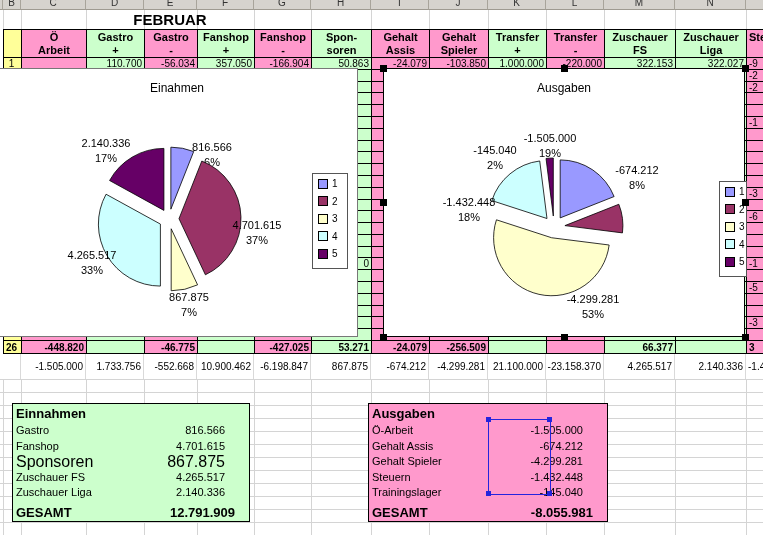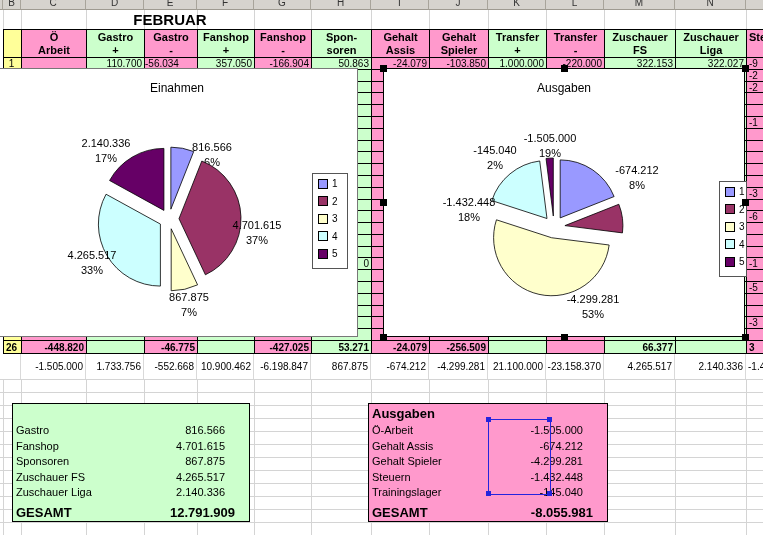--- a/index.html
+++ b/index.html
@@ -116,21 +116,21 @@
       <div class="cell abs" style="left: 546px; top: 29px; width: 58px; height: 28px; background: rgb(255, 153, 204); font-weight: bold; font-size: 11px; line-height: 13px; text-align: center; padding-top: 1px; padding-left: 0px; white-space: pre-line;">Transfer
 -</div>
       <div class="cell abs" style="left: 604px; top: 29px; width: 71px; height: 28px; background: rgb(204, 255, 204); font-weight: bold; font-size: 11px; line-height: 13px; text-align: center; padding-top: 1px; padding-left: 0px; white-space: pre-line;">Zuschauer
 FS</div>
       <div class="cell abs" style="left: 675px; top: 29px; width: 71px; height: 28px; background: rgb(204, 255, 204); font-weight: bold; font-size: 11px; line-height: 13px; text-align: center; padding-top: 1px; padding-left: 0px; white-space: pre-line;">Zuschauer
 Liga</div>
       <div class="cell abs" style="left: 746px; top: 29px; width: 60px; height: 28px; background: rgb(255, 153, 204); font-weight: bold; font-size: 11px; line-height: 13px; text-align: left; padding-top: 1px; padding-left: 2px; white-space: pre-line;">Steuern</div>
       <div class="cell abs" style="left: 3px; top: 57px; width: 18px; height: 12px; background: rgb(255, 255, 153); font-weight: normal; text-align: center; padding-right: 2px; padding-left: 0px; line-height: 12px;">1</div>
       <div class="cell abs" style="left: 21px; top: 57px; width: 65px; height: 12px; background: rgb(255, 153, 204); font-weight: normal; text-align: right; padding-right: 2px; padding-left: 0px; line-height: 12px;"></div>
       <div class="cell abs" style="left: 86px; top: 57px; width: 58px; height: 12px; background: rgb(204, 255, 204); font-weight: normal; text-align: right; padding-right: 2px; padding-left: 0px; line-height: 12px;">110.700</div>
-      <div class="cell abs" style="left: 144px; top: 57px; width: 53px; height: 12px; background: rgb(255, 153, 204); font-weight: normal; text-align: left; padding-right: 2px; padding-left: 0px; line-height: 12px;">-56.034</div>
+      <div class="cell abs" style="left: 144px; top: 57px; width: 53px; height: 12px; background: rgb(255, 153, 204); font-weight: normal; text-align: right; padding-right: 2px; padding-left: 0px; line-height: 12px;">-56.034</div>
       <div class="cell abs" style="left: 197px; top: 57px; width: 57px; height: 12px; background: rgb(204, 255, 204); font-weight: normal; text-align: right; padding-right: 2px; padding-left: 0px; line-height: 12px;">357.050</div>
       <div class="cell abs" style="left: 254px; top: 57px; width: 57px; height: 12px; background: rgb(255, 153, 204); font-weight: normal; text-align: right; padding-right: 2px; padding-left: 0px; line-height: 12px;">-166.904</div>
       <div class="cell abs" style="left: 311px; top: 57px; width: 60px; height: 12px; background: rgb(204, 255, 204); font-weight: normal; text-align: right; padding-right: 2px; padding-left: 0px; line-height: 12px;">50.863</div>
       <div class="cell abs" style="left: 371px; top: 57px; width: 58px; height: 12px; background: rgb(255, 153, 204); font-weight: normal; text-align: right; padding-right: 2px; padding-left: 0px; line-height: 12px;">-24.079</div>
       <div class="cell abs" style="left: 429px; top: 57px; width: 59px; height: 12px; background: rgb(255, 153, 204); font-weight: normal; text-align: right; padding-right: 2px; padding-left: 0px; line-height: 12px;">-103.850</div>
       <div class="cell abs" style="left: 488px; top: 57px; width: 58px; height: 12px; background: rgb(204, 255, 204); font-weight: normal; text-align: right; padding-right: 2px; padding-left: 0px; line-height: 12px;">1.000.000</div>
       <div class="cell abs" style="left: 546px; top: 57px; width: 58px; height: 12px; background: rgb(255, 153, 204); font-weight: normal; text-align: right; padding-right: 2px; padding-left: 0px; line-height: 12px;">-220.000</div>
       <div class="cell abs" style="left: 604px; top: 57px; width: 71px; height: 12px; background: rgb(204, 255, 204); font-weight: normal; text-align: right; padding-right: 2px; padding-left: 0px; line-height: 12px;">322.153</div>
       <div class="cell abs" style="left: 675px; top: 57px; width: 71px; height: 12px; background: rgb(204, 255, 204); font-weight: normal; text-align: right; padding-right: 2px; padding-left: 0px; line-height: 12px;">322.027</div>
       <div class="cell abs" style="left: 746px; top: 57px; width: 60px; height: 12px; background: rgb(255, 153, 204); font-weight: normal; text-align: left; padding-right: 0px; padding-left: 2px; line-height: 12px;">-9</div>
@@ -608,23 +608,24 @@
       <div class="handle" style="left: 380px; top: 334px;"></div>
       <div class="handle" style="left: 561px; top: 334px;"></div>
       <div class="handle" style="left: 742px; top: 334px;"></div>
       <div class="bluerect" style="left: 488px; top: 419px; width: 61px; height: 74px;"></div>
       <div class="bluehandle" style="left: 486px; top: 417px;"></div>
       <div class="bluehandle" style="left: 547px; top: 417px;"></div>
       <div class="bluehandle" style="left: 486px; top: 491px;"></div>
       <div class="bluehandle" style="left: 547px; top: 491px;"></div>
     </div>
 <div class="stable" style="left: 12px; top: 403px; width: 238px; height: 119px; background: rgb(204, 255, 204);">
+      <div class="strow" style="top: 1px; height: 18px; font-size: 13px; font-weight: bold; line-height: 18px;"><span style="padding-left: 3px;">Einnahmen</span><span style="position: absolute; right: 24px; top: 0px;"></span></div>
       <div class="strow" style="top: 19px; height: 15.5px; font-size: 11px; font-weight: normal; line-height: 15.5px;"><span style="padding-left: 3px;">Gastro</span><span style="position: absolute; right: 24px; top: 0px;">816.566</span></div>
       <div class="strow" style="top: 34.5px; height: 15.5px; font-size: 11px; font-weight: normal; line-height: 15.5px;"><span style="padding-left: 3px;">Fanshop</span><span style="position: absolute; right: 24px; top: 0px;">4.701.615</span></div>
-      <div class="strow" style="top: 50px; height: 15.5px; font-size: 11px; font-weight: normal; line-height: 15.5px;"><span style="padding-left: 3px;">Sponsoren</span><span style="position: absolute; right: 24px; top: 0px;">867.875</span></div>
+      <div class="strow" style="top: 50px; height: 15.5px; font-size: 16px; font-weight: normal; line-height: 15.5px;"><span style="padding-left: 3px;">Sponsoren</span><span style="position: absolute; right: 24px; top: 0px;">867.875</span></div>
       <div class="strow" style="top: 65.5px; height: 15.5px; font-size: 11px; font-weight: normal; line-height: 15.5px;"><span style="padding-left: 3px;">Zuschauer FS</span><span style="position: absolute; right: 24px; top: 0px;">4.265.517</span></div>
       <div class="strow" style="top: 81px; height: 15.5px; font-size: 11px; font-weight: normal; line-height: 15.5px;"><span style="padding-left: 3px;">Zuschauer Liga</span><span style="position: absolute; right: 24px; top: 0px;">2.140.336</span></div>
       <div class="strow" style="top: 100px; height: 18px; font-size: 13px; font-weight: bold; line-height: 18px;"><span style="padding-left: 3px;">GESAMT</span><span style="position: absolute; right: 14px; top: 0px;">12.791.909</span></div>
     </div>
     <div class="stable" style="left: 368px; top: 403px; width: 240px; height: 119px; background: rgb(255, 153, 204);">
       <div class="strow" style="top: 1px; height: 18px; font-size: 13px; font-weight: bold; line-height: 18px;"><span style="padding-left: 3px;">Ausgaben</span><span style="position: absolute; right: 24px; top: 0px;"></span></div>
       <div class="strow" style="top: 19px; height: 15.5px; font-size: 11px; font-weight: normal; line-height: 15.5px;"><span style="padding-left: 3px;">Ö-Arbeit</span><span style="position: absolute; right: 24px; top: 0px;">-1.505.000</span></div>
       <div class="strow" style="top: 34.5px; height: 15.5px; font-size: 11px; font-weight: normal; line-height: 15.5px;"><span style="padding-left: 3px;">Gehalt Assis</span><span style="position: absolute; right: 24px; top: 0px;">-674.212</span></div>
       <div class="strow" style="top: 50px; height: 15.5px; font-size: 11px; font-weight: normal; line-height: 15.5px;"><span style="padding-left: 3px;">Gehalt Spieler</span><span style="position: absolute; right: 24px; top: 0px;">-4.299.281</span></div>
       <div class="strow" style="top: 65.5px; height: 15.5px; font-size: 11px; font-weight: normal; line-height: 15.5px;"><span style="padding-left: 3px;">Steuern</span><span style="position: absolute; right: 24px; top: 0px;">-1.432.448</span></div>

